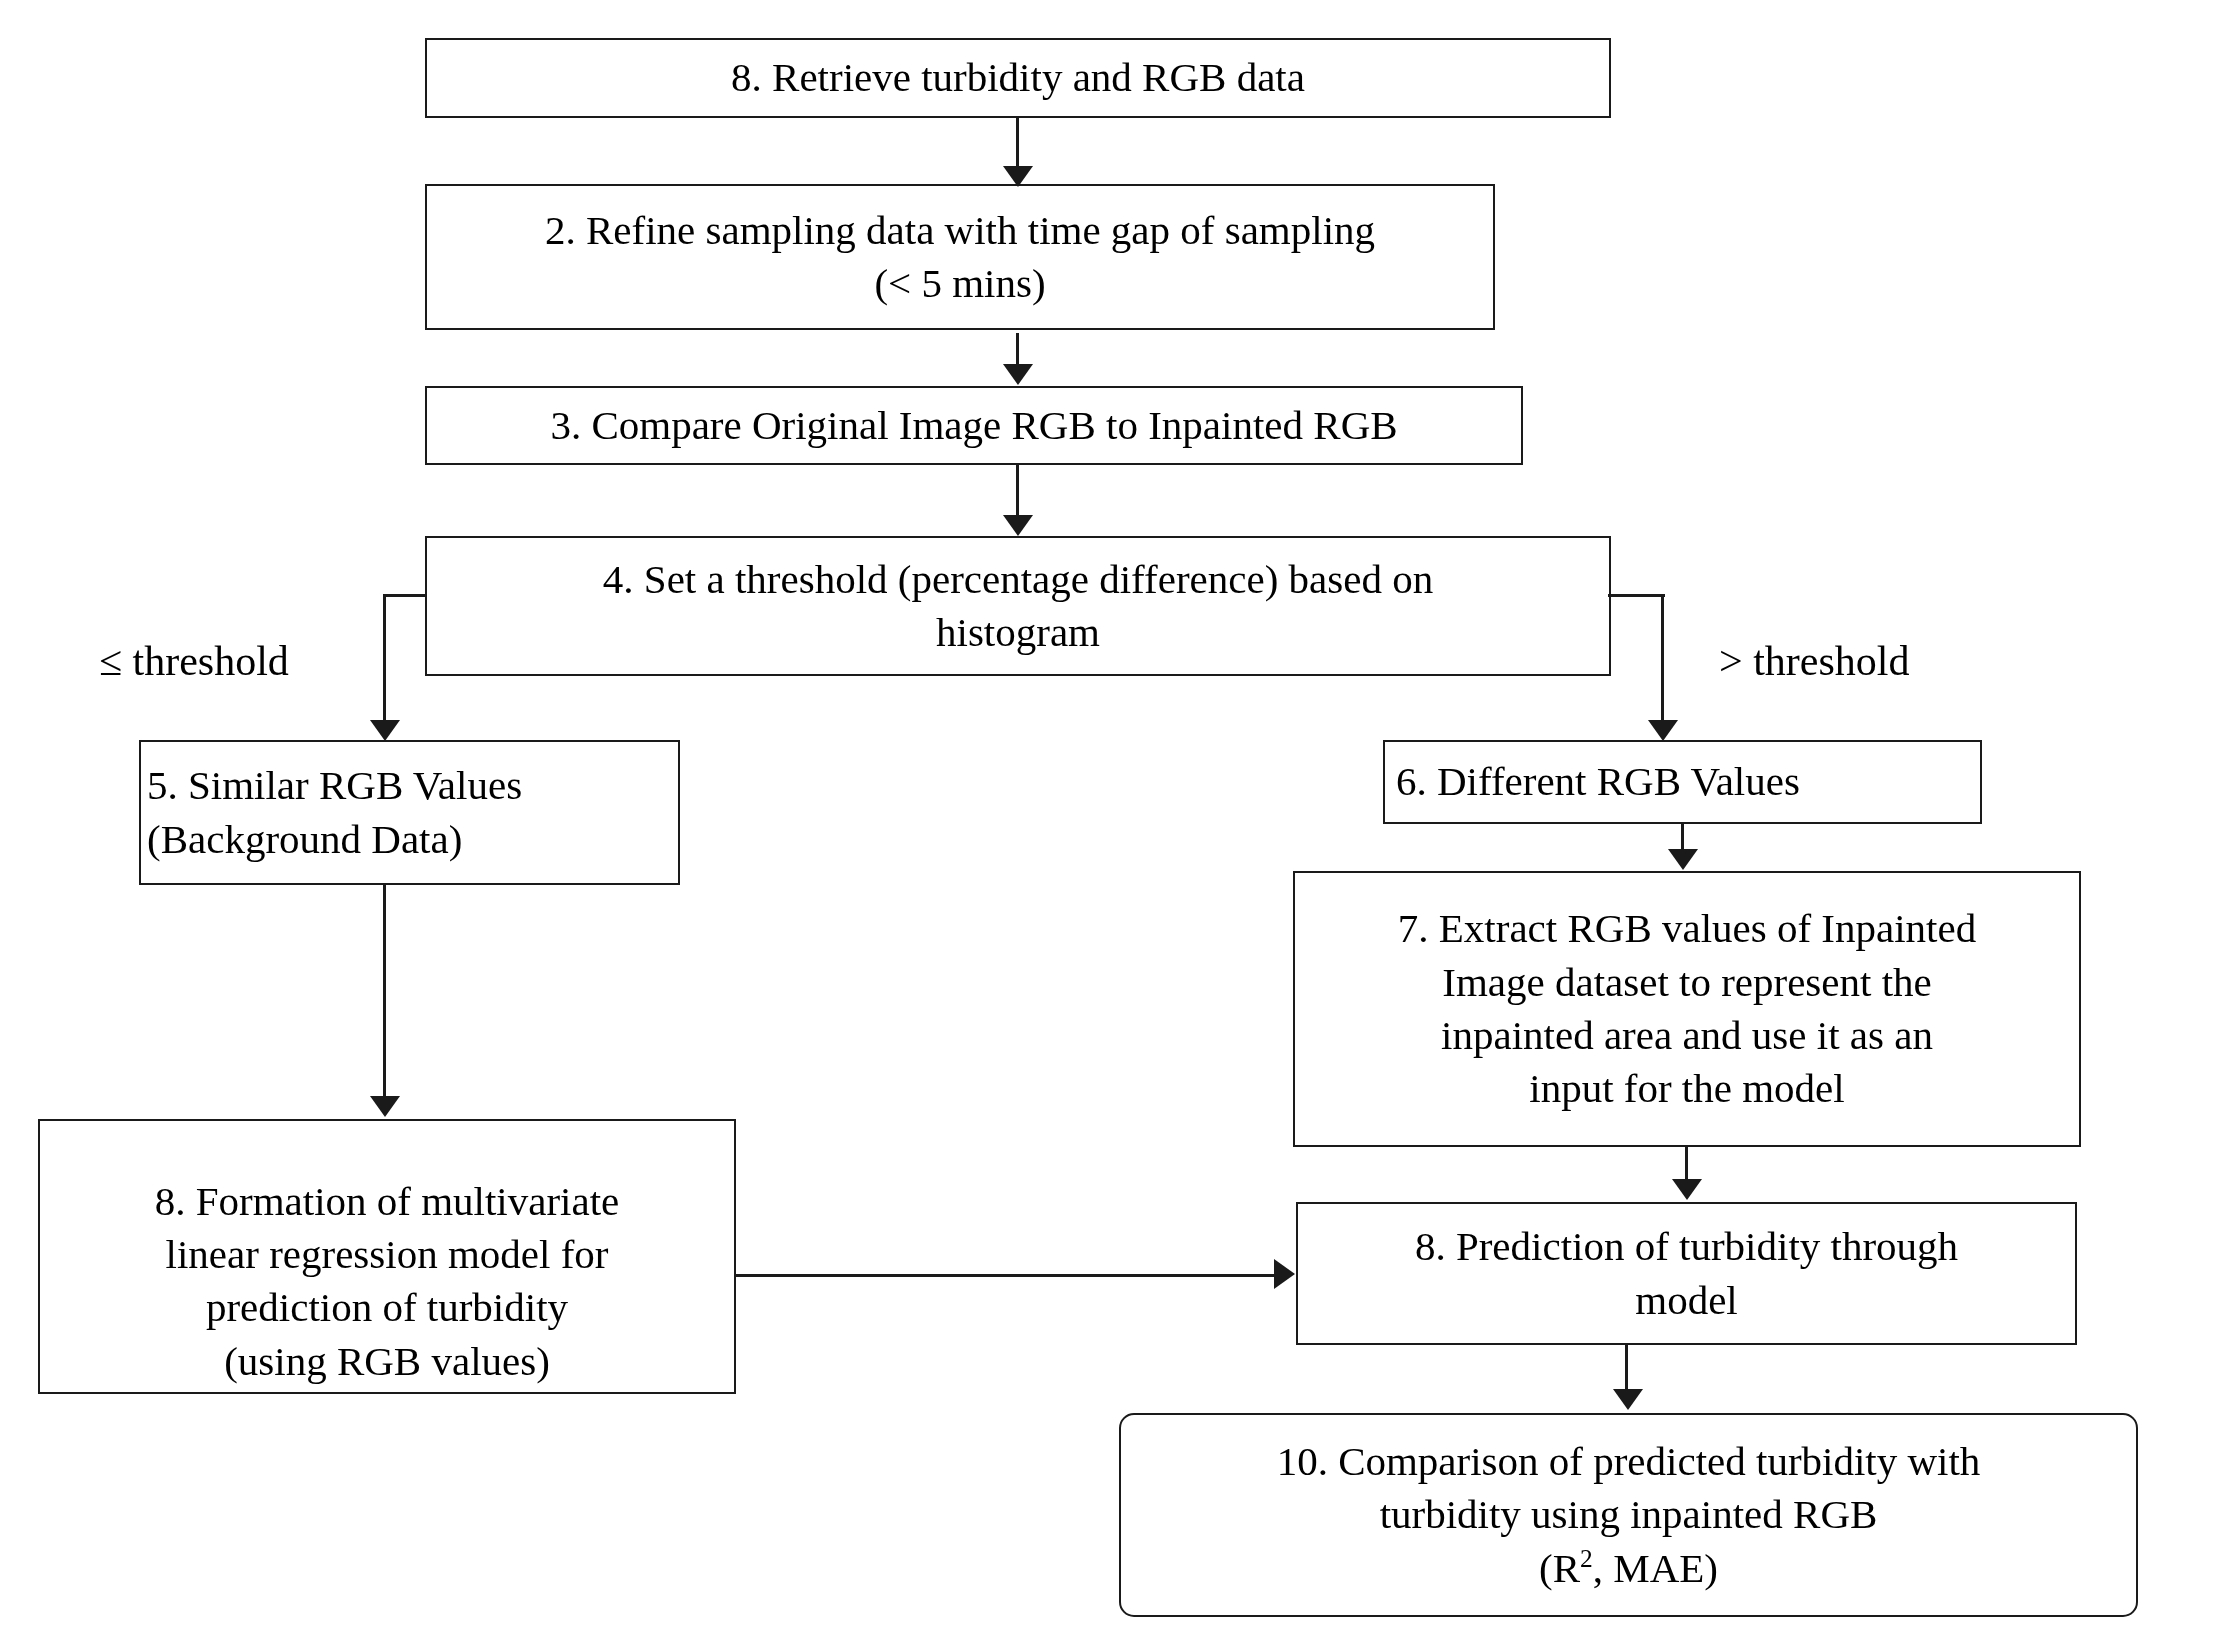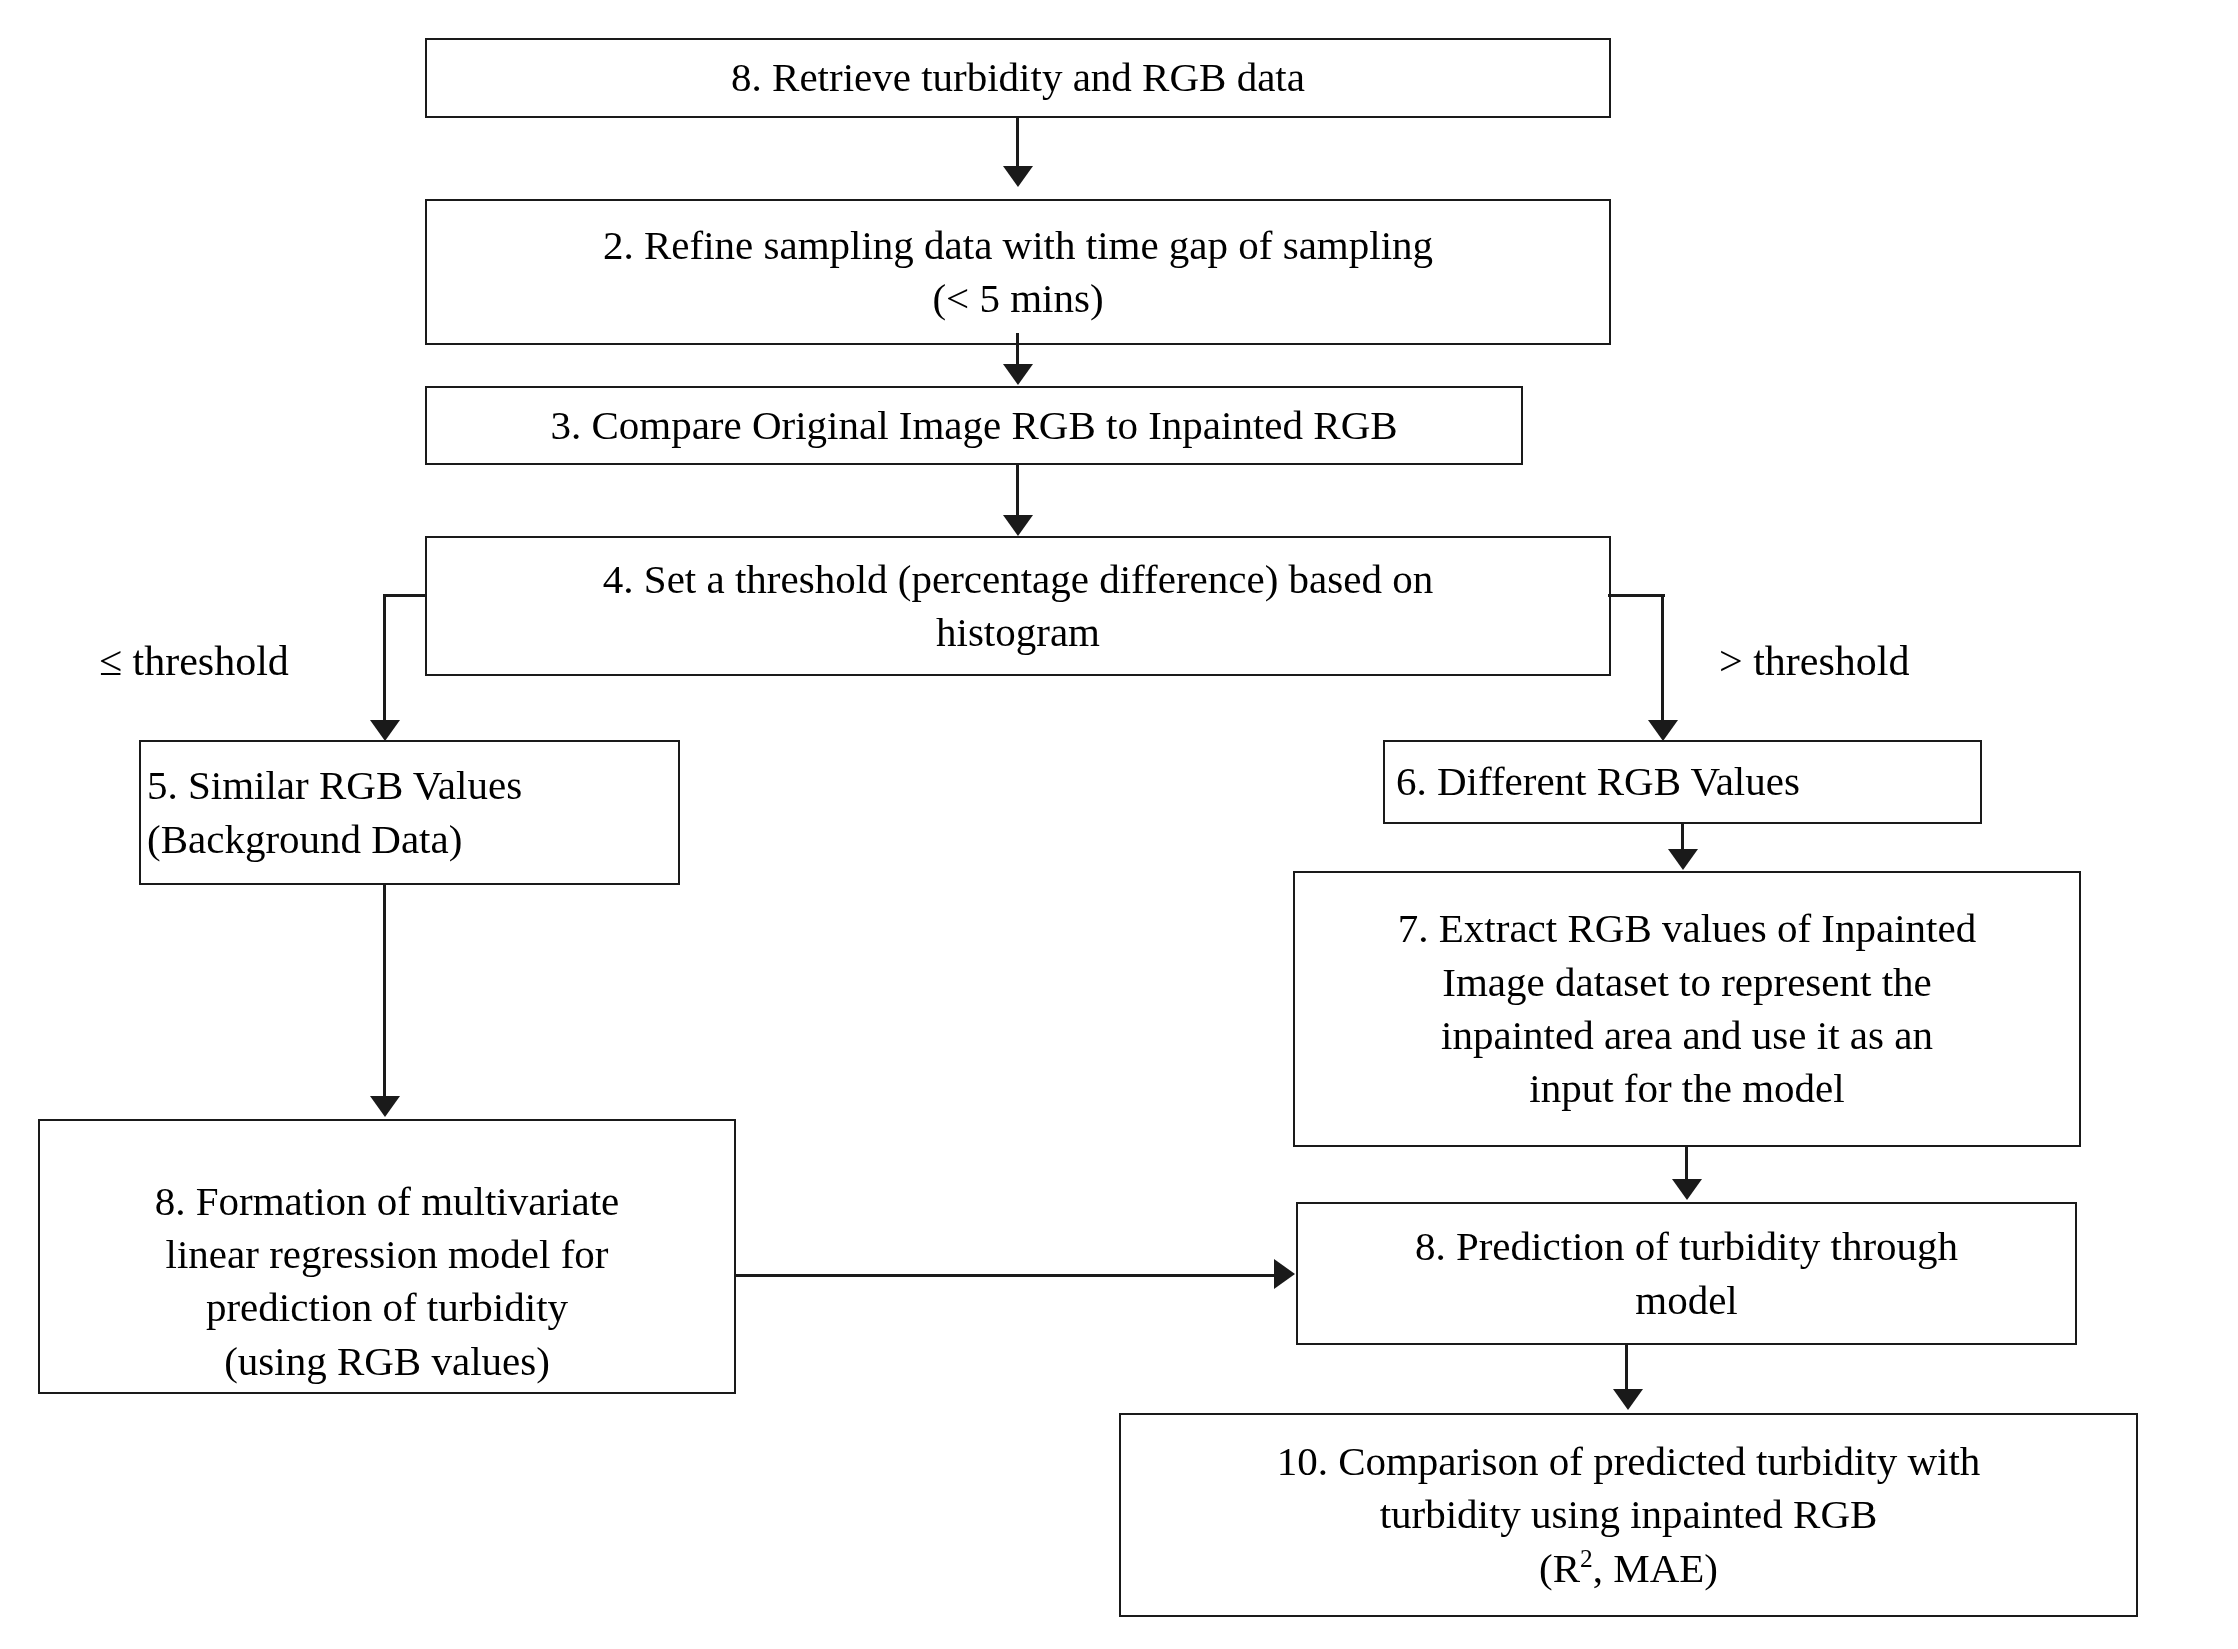--- a/index.html
+++ b/index.html
@@ -33,29 +33,29 @@
     padding: 4.2px 10px;
     white-space: pre-line;
   }
   .node .nodetext {
     display: block;
     width: 100%;
     white-space: pre-line;
   }
   
   #node-1  { left: 425px;  top: 38px;   width: 1186px; height: 80px; }
-  #node-2  { left: 425px;  top: 199px;  width: 1186px; height: 146px; }
+  #node-2  { left: 425px;  top: 184px;  width: 1070px; height: 146px; }
   #node-3  { left: 425px;  top: 386px;  width: 1098px; height: 79px; }
   #node-4  { left: 425px;  top: 536px;  width: 1186px; height: 140px; }
   #node-5  { left: 122px;  top: 740px; width: 541px;  height: 145px; }
   #node-6  { left: 1383px; top: 740px; width: 599px;  height: 84px; }
   #node-7  { left: 1293px; top: 871px; width: 788px; height: 276px; }
   #node-8  { left: 38px;   top: 1119px; width: 698px;  height: 275px; align-items: flex-end; }
   #node-9  { left: 1296px; top: 1202px; width: 781px; height: 143px; }
-  #node-10 { left: 1119px; top: 1413px; width: 1019px; height: 204px; }
+  #node-10 { left: 1119px; top: 1413px; width: 1019px; height: 204px; border-radius: 15px; }
 
   
   #node-5 { justify-content: flex-start; text-align: left; padding-left: 6px; margin-left: 17px; }
   
   #node-6 { justify-content: flex-start; text-align: left; padding-left: 11px; }
 
   
   .vline {
     position: absolute;
     width: 0;

